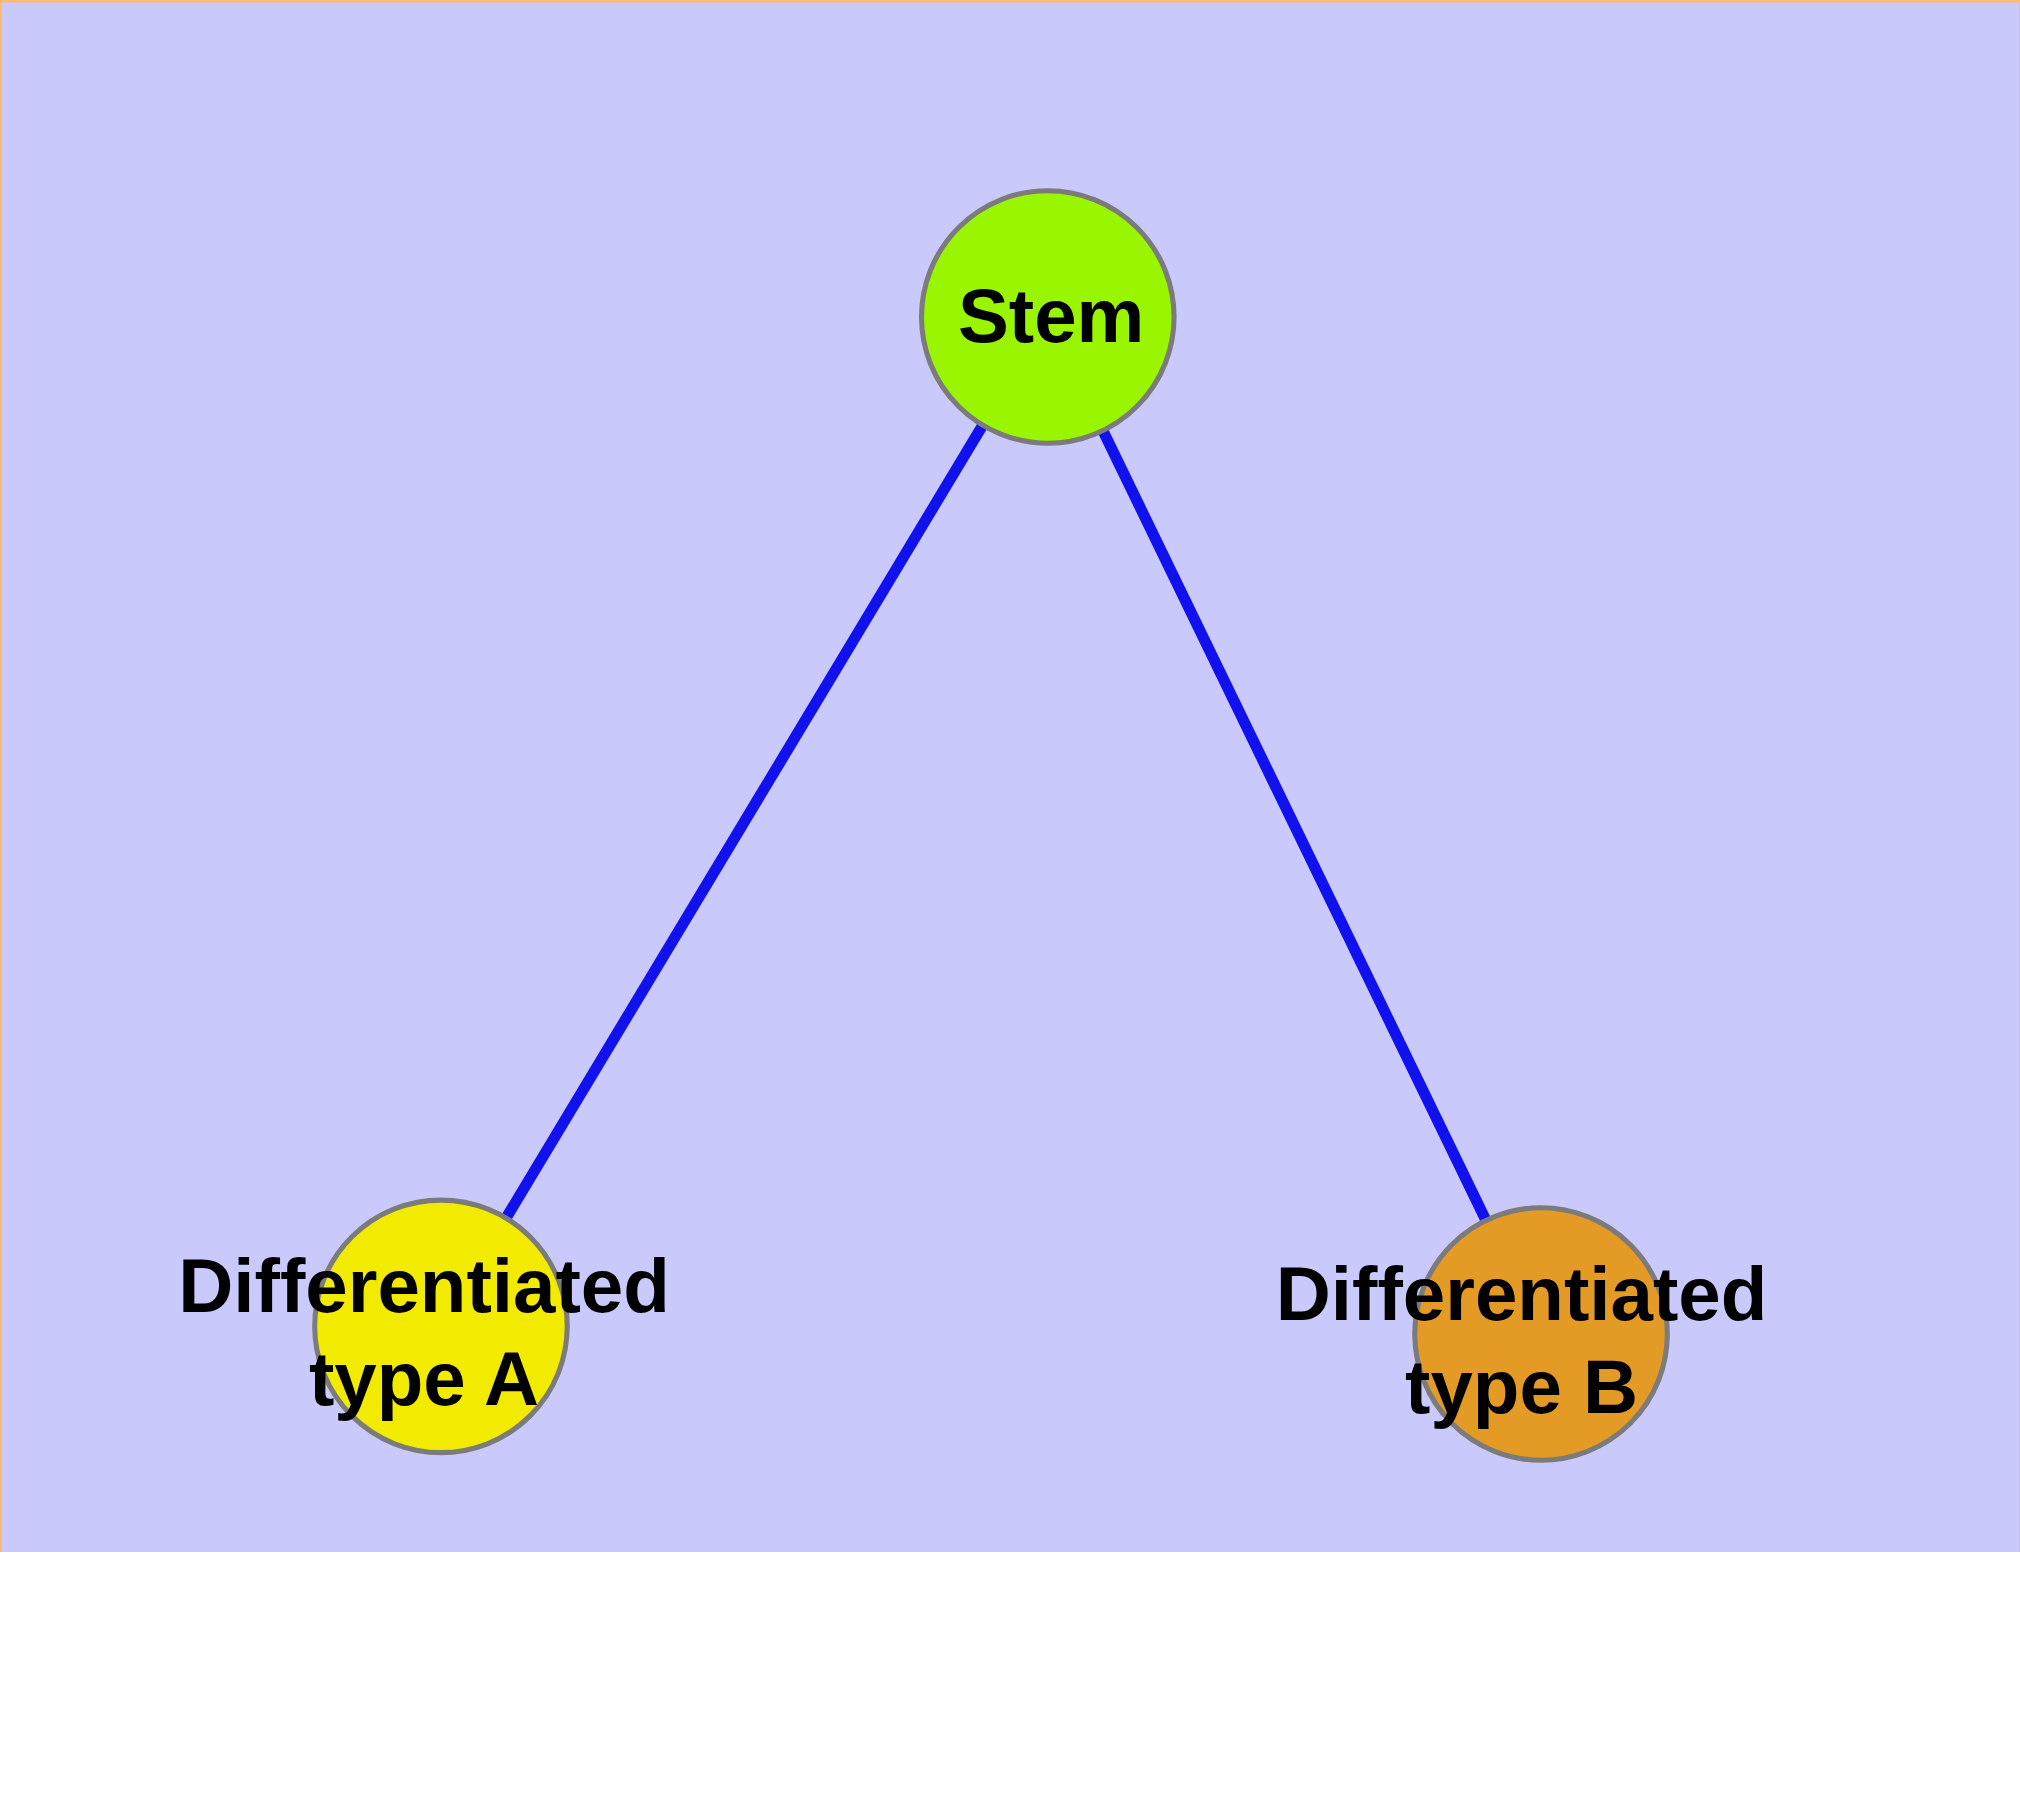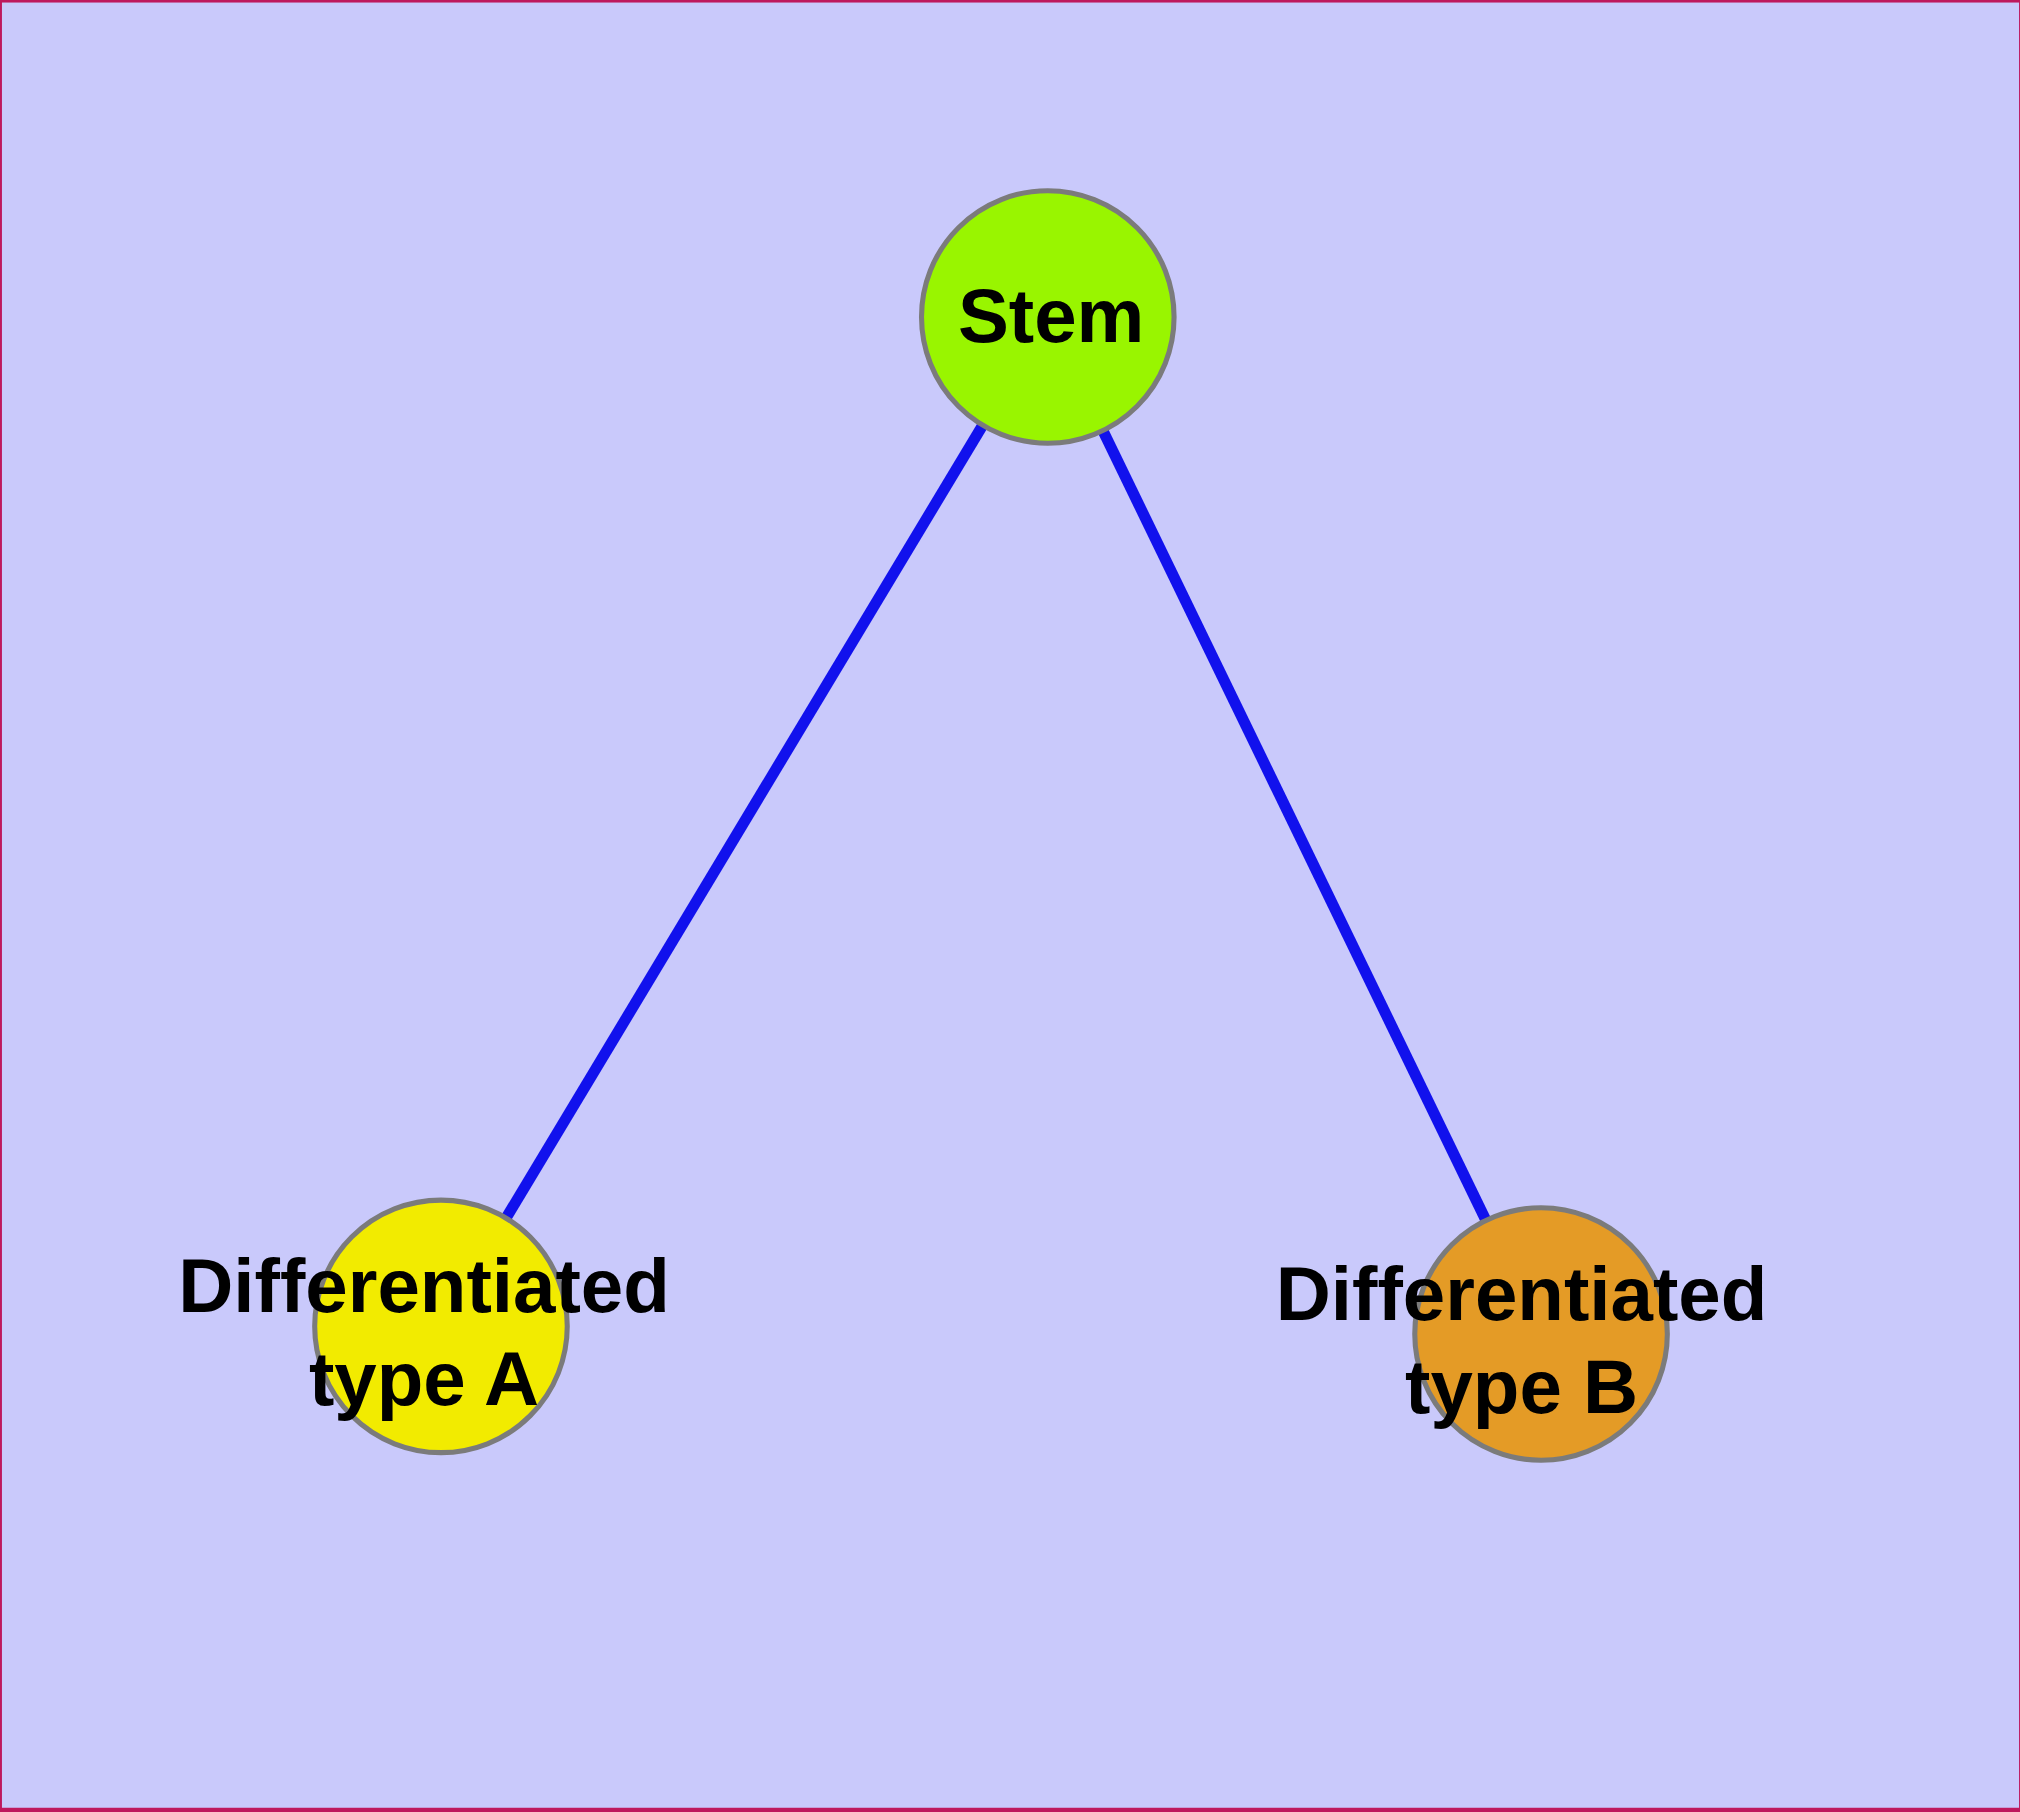--- a/index.html
+++ b/index.html
@@ -2,23 +2,23 @@
 <html style="font-size:13.6px"><head>
 <meta charset="utf-8">
 <style>
   html, body {
     margin: 0;
     padding: 0;
     background: #ffffff;
   }
   .stage {
     width: 2021px;
-    height: 1812px;
+    height: 1552px;
     position: relative;
-    background: #be185d;
+    background: #fdba74;
     overflow: hidden;
   }
   svg { display: block; }
   .node-label {
     font-family: "Liberation Sans", "DejaVu Sans", sans-serif;
     font-weight: bold;
     font-size: 90px;
     text-anchor: middle;
   }
   .edge {

